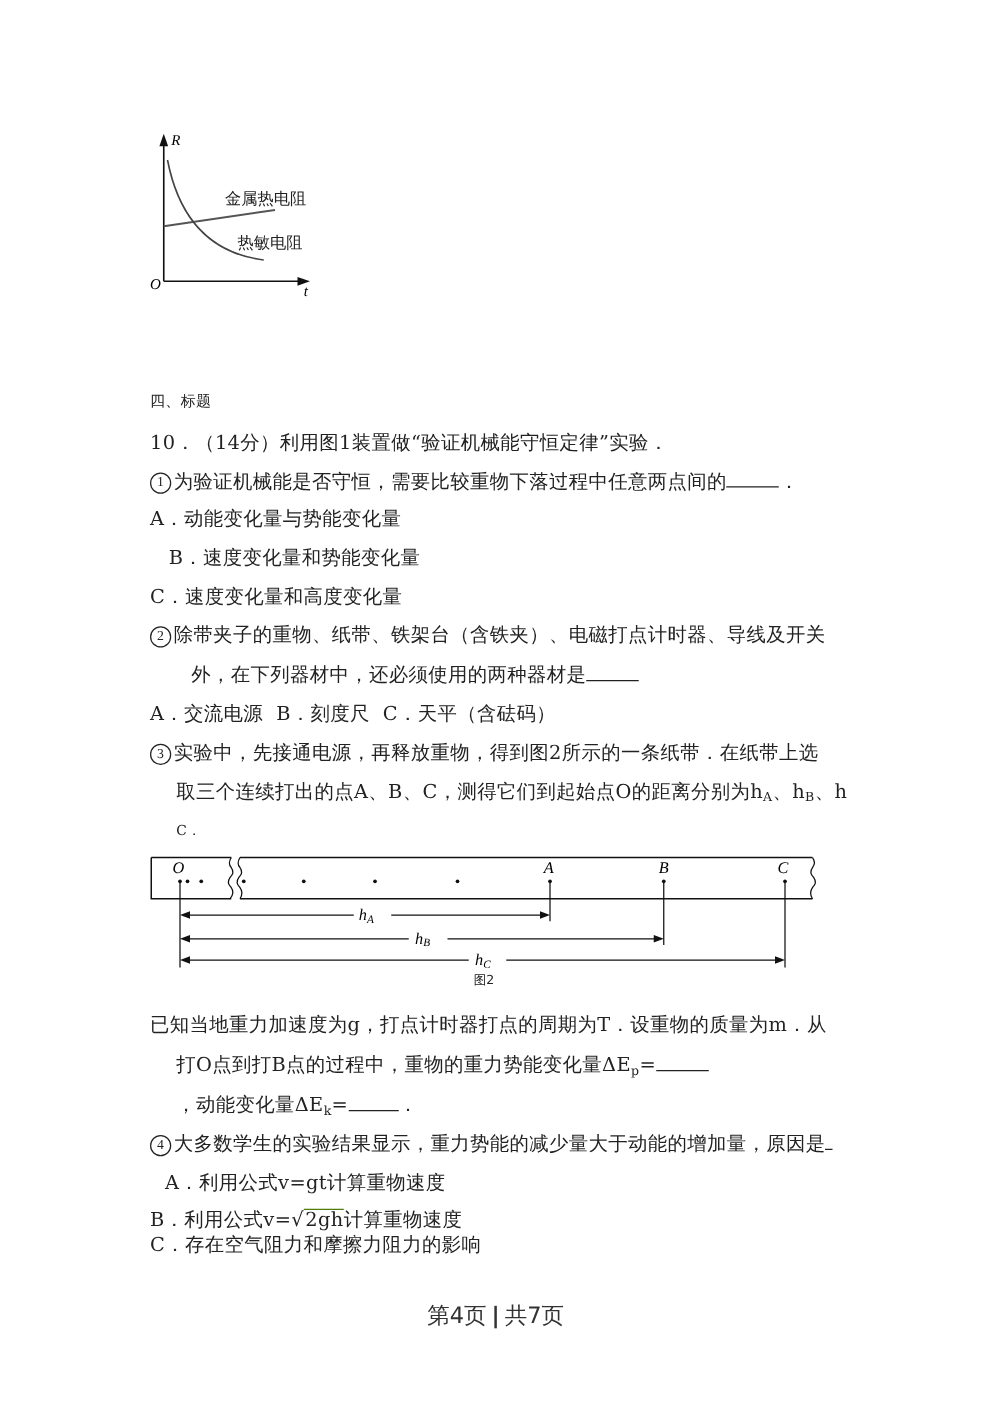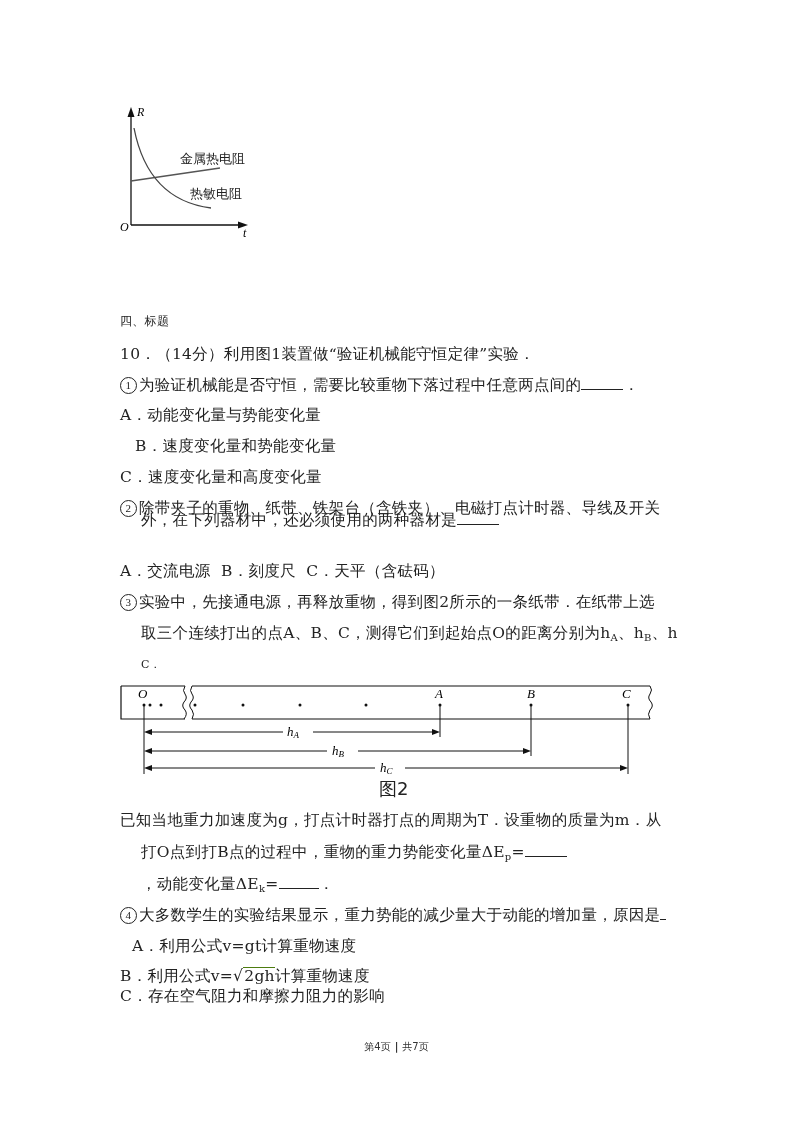--- a/index.html
+++ b/index.html
@@ -9,21 +9,21 @@
   .line { position: absolute; left: 120px; font-size: 15.5px; line-height: 20px; white-space: nowrap; letter-spacing: 0.3px; }
   .indent { left: 141px; }
   .section-title { font-weight: normal; font-family: "DejaVu Sans", sans-serif; font-size: 12px; }
   .blank { display: inline-block; border-bottom: 1.5px solid #222; height: 14px; vertical-align: baseline; }
   .circ { display: inline-block; width: 15px; height: 15px; border: 1px solid #222; border-radius: 50%;
           font-size: 11px; line-height: 15px; text-align: center; vertical-align: 1px; margin-right: 2px;
           font-family: "Liberation Serif", serif; }
   sub { font-size: 10px; vertical-align: -3px; line-height: 0; }
   .sqrt { display: inline-block; border-top: 1px solid #4d7c0f; padding-left: 1px; line-height: 17px; }
   .footer { position: absolute; top: 1040px; left: 0; width: 793px; text-align: center;
-            font-family: "DejaVu Sans", sans-serif; font-size: 10px; color: #333; }
+            font-family: "DejaVu Sans", sans-serif; font-size: 18px; color: #333; }
   .footer .sep { font-weight: bold; margin: 0 4px; }
   svg text { font-family: "Liberation Serif", serif; }
 </style>
 </head>
 <body>
 
 <svg class="abs" style="left:110px; top:95px;" width="160" height="145">
   <g>
     <line x1="21" y1="130" x2="21" y2="18" stroke="#111" stroke-width="1.3"></line>
     <polygon points="21,12 17.5,22 24.5,22" fill="#111"></polygon>
@@ -48,21 +48,21 @@
 <div class="line" style="top:375px;">
   <span class="circ">1</span><span>为验证机械能是否守恒，需要比较重物下落过程中任意两点间的</span><span class="blank" style="width:42px;"></span><span>．</span>
 </div>
 <div class="line" style="top:405px;">A．动能变化量与势能变化量</div>
 <div class="line" style="top:436px;margin-left:15px;">B．速度变化量和势能变化量</div>
 <div class="line" style="top:467px;">C．速度变化量和高度变化量</div>
 
 <div class="line" style="top:498px;">
   <span class="circ">2</span><span>除带夹子的重物、纸带、铁架台（含铁夹）、电磁打点计时器、导线及开关</span>
 </div>
-<div class="line indent" style="top:510px;">
+<div class="line indent" style="top:530px;margin-left:12px;">
   <span>外，在下列器材中，还必须使用的两种器材是</span><span class="blank" style="width:42px;"></span>
 </div>
 <div class="line" style="top:561px; white-space:pre;">A．交流电源  B．刻度尺  C．天平（含砝码）</div>
 
 <div class="line" style="top:592px;">
   <span class="circ">3</span><span>实验中，先接通电源，再释放重物，得到图2所示的一条纸带．在纸带上选</span>
 </div>
 <div class="line indent" style="top:623px;">
   <span>取三个连续打出的点A、B、C，测得它们到起始点O的距离分别为h</span><sub>A</sub><span>、h</span><sub>B</sub><span>、h</span>
 </div>
@@ -119,21 +119,21 @@
   <text x="217" y="71" font-size="13" font-style="italic"><tspan>h</tspan><tspan font-size="9" dy="2">B</tspan></text>
 
   <g>
     <line x1="36" y1="84" x2="260" y2="84" stroke="#111" stroke-width="1"></line>
     <line x1="290" y1="84" x2="506" y2="84" stroke="#111" stroke-width="1"></line>
     <polygon points="29,84 37,81 37,87" fill="#111"></polygon>
     <polygon points="513,84 505,81 505,87" fill="#111"></polygon>
   </g>
   <text x="265" y="88" font-size="13" font-style="italic"><tspan>h</tspan><tspan font-size="9" dy="2">C</tspan></text>
 </svg>
-<div class="abs" style="top:777px; left:379px; font-size:18px; font-family:'DejaVu Sans',sans-serif;">图2</div>
+<div class="abs" style="top:777px; left:379px; font-size:10px; font-family:'DejaVu Sans',sans-serif;">图2</div>
 
 <div class="line" style="top:810px;">已知当地重力加速度为g，打点计时器打点的周期为T．设重物的质量为m．从</div>
 <div class="line indent" style="top:842px;">
   <span>打O点到打B点的过程中，重物的重力势能变化量ΔE</span><sub>p</sub><span>=</span><span class="blank" style="width:42px;"></span>
 </div>
 <div class="line indent" style="top:874px;">
   <span>，动能变化量ΔE</span><sub>k</sub><span>=</span><span class="blank" style="width:40px;"></span><span>．</span>
 </div>
 
 <div class="line" style="top:905px;">

